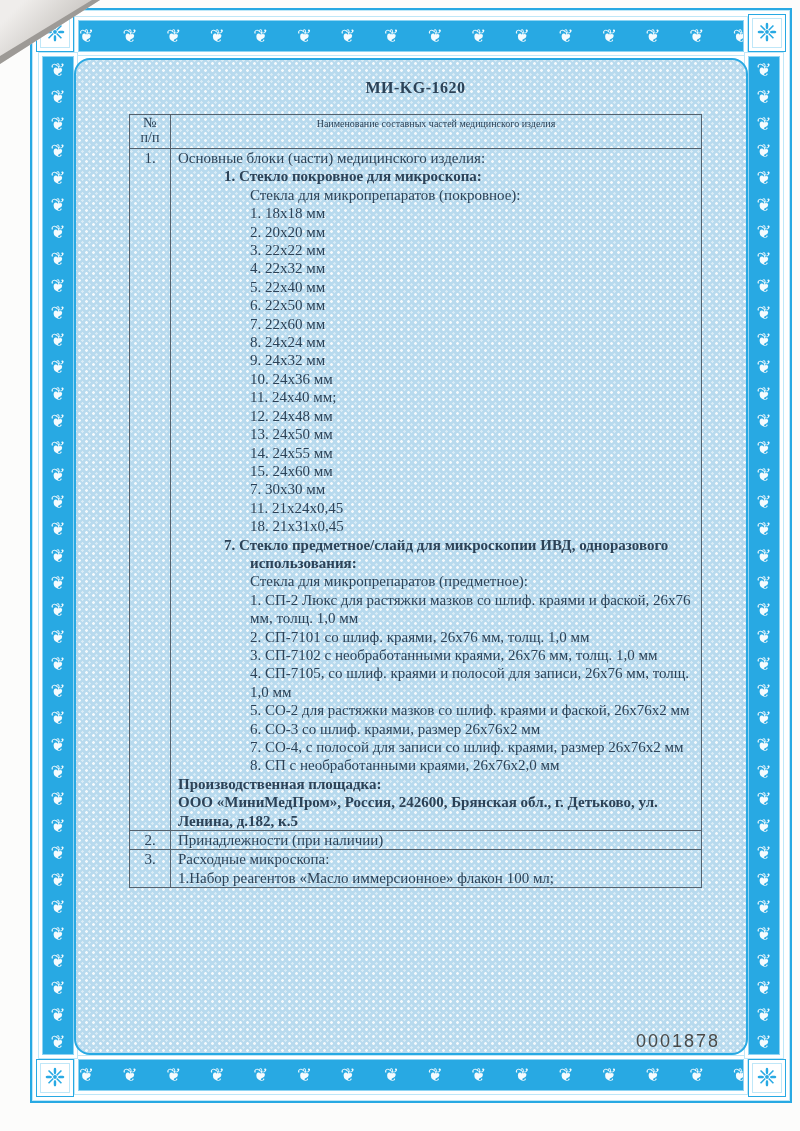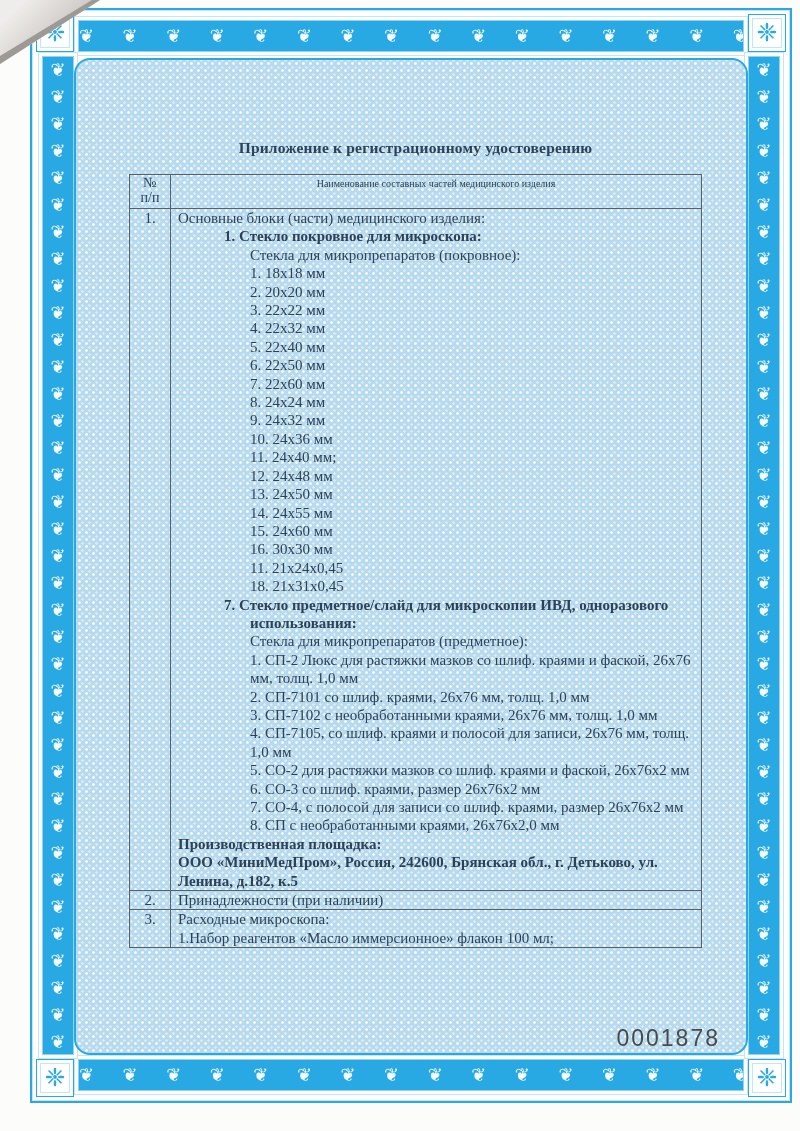--- a/index.html
+++ b/index.html
@@ -80,21 +80,21 @@
   th.h-name { text-align:center; font-weight:bold; font-size:10px; vertical-align:middle; }
   td.num { text-align:center; padding-top:1px; }
   td.body { padding:1px 6px 2px 0; }
   .line { padding-left:7px; }
   .l1 { padding-left:79px; }
   .head { padding-left:79px; text-indent:-26px; font-weight:bold; }
   .b { font-weight:bold; }
 
   .serial {
     position:absolute; right:26px; bottom:1px;
-    font-family:"Liberation Sans", sans-serif; font-size:23px;
+    font-family:"Liberation Sans", sans-serif; font-size:18px;
     color:#4a4a48; letter-spacing:2px;
   }
 
   
   .fold {
     position:absolute; top:0; left:0; width:100px; height:64px; z-index:50;
     clip-path:polygon(0 0, 100px 0, 0 64px);
     background:linear-gradient(135deg, #efedeb 15%, #cfccc8 55%, #908d89 100%);
   }
   .fold-edge {
@@ -114,21 +114,21 @@
     <div class="band band-v band-left">❦ ❦ ❦ ❦ ❦ ❦ ❦ ❦ ❦ ❦ ❦ ❦ ❦ ❦ ❦ ❦ ❦ ❦ ❦ ❦ ❦ ❦ ❦ ❦ ❦ ❦ ❦ ❦ ❦ ❦ ❦ ❦ ❦ ❦ ❦ ❦ ❦ ❦ ❦ ❦ ❦ ❦ ❦ ❦ ❦ ❦ ❦ ❦ ❦ ❦ ❦ ❦ ❦ ❦ ❦ ❦ ❦ ❦ ❦ ❦ ❦ ❦ ❦ ❦ ❦ ❦ ❦ ❦ ❦ ❦ ❦ ❦ ❦ ❦ ❦ ❦ ❦ ❦ ❦ ❦ </div>
     <div class="band band-v band-right">❦ ❦ ❦ ❦ ❦ ❦ ❦ ❦ ❦ ❦ ❦ ❦ ❦ ❦ ❦ ❦ ❦ ❦ ❦ ❦ ❦ ❦ ❦ ❦ ❦ ❦ ❦ ❦ ❦ ❦ ❦ ❦ ❦ ❦ ❦ ❦ ❦ ❦ ❦ ❦ ❦ ❦ ❦ ❦ ❦ ❦ ❦ ❦ ❦ ❦ ❦ ❦ ❦ ❦ ❦ ❦ ❦ ❦ ❦ ❦ ❦ ❦ ❦ ❦ ❦ ❦ ❦ ❦ ❦ ❦ ❦ ❦ ❦ ❦ ❦ ❦ ❦ ❦ ❦ ❦ </div>
     <div class="corner tl">❈</div>
     <div class="corner tr">❈</div>
     <div class="corner bl">❈</div>
     <div class="corner br">❈</div>
 
     <div class="panel">
       <div class="content">
 
-        <div class="doc-title">Приложение к регистрационному удостоверению</div>
+        <div class="doc-number">МИ-KG-1620</div>
 
         <table class="components">
           <colgroup>
               <col class="c-num">
               <col>
             </colgroup>
           <tbody>
               <tr>
             <th class="h-num">
               <div>№</div>
@@ -153,21 +153,21 @@
                     <div class="line l1">6. 22х50 мм</div>
                     <div class="line l1">7. 22х60 мм</div>
                     <div class="line l1">8. 24х24 мм</div>
                     <div class="line l1">9. 24х32 мм</div>
                     <div class="line l1">10. 24х36 мм</div>
                     <div class="line l1">11. 24х40 мм;</div>
                     <div class="line l1">12. 24х48 мм</div>
                     <div class="line l1">13. 24х50 мм</div>
                     <div class="line l1">14. 24х55 мм</div>
                     <div class="line l1">15. 24х60 мм</div>
-                    <div class="line l1">16. 30х30 мм</div>
+                    <div class="line l1">7. 30х30 мм</div>
                     <div class="line l1">11. 21х24х0,45</div>
                     <div class="line l1">18. 21х31х0,45</div>
                   </div>
 
               <div class="line head">7. Стекло предметное/слайд для микроскопии ИВД, одноразового использования:</div>
               <div class="line l1">Стекла для микропрепаратов (предметное):</div>
               <div>
                     <div class="line l1">1. СП-2 Люкс для растяжки мазков со шлиф. краями и фаской, 26х76 мм, толщ. 1,0 мм</div>
                     <div class="line l1">2. СП-7101 со шлиф. краями, 26х76 мм, толщ. 1,0 мм</div>
                     <div class="line l1">3. СП-7102 с необработанными краями, 26х76 мм, толщ. 1,0 мм</div>

